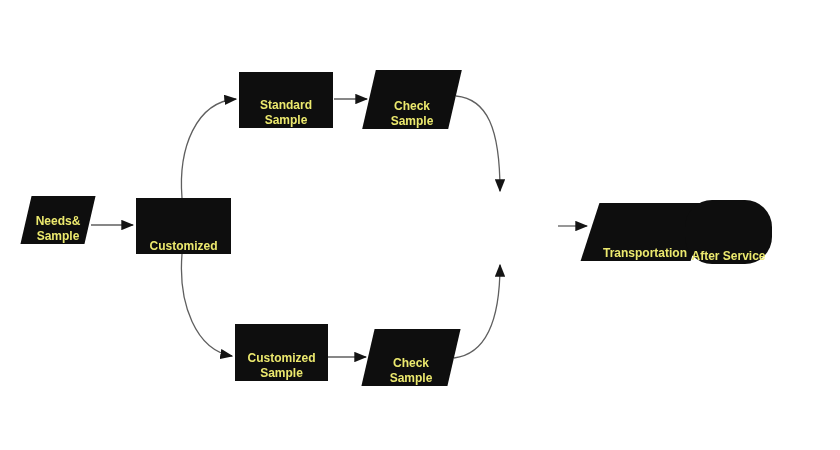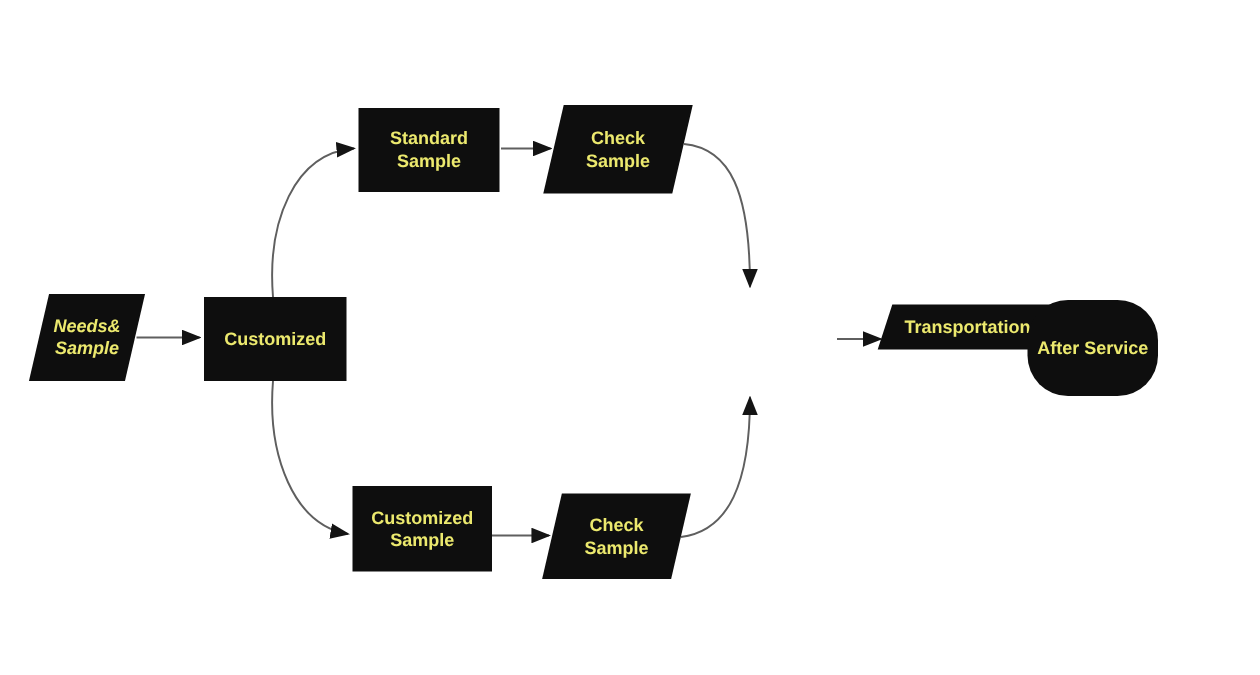--- a/index.html
+++ b/index.html
@@ -9,33 +9,33 @@
   }
   .edges-layer{position:absolute;left:0;top:0;width:840px;height:450px;}
   .node{position:absolute;}
   .shape{position:absolute;left:0;top:0;right:0;bottom:0;background:#0e0e0e;}
   .para .shape{transform:skewX(-13deg);}
   .para-steep .shape{transform:skewX(-18deg);}
   .stadium .shape{border-radius:27px;}
   .diamond .shape{clip-path:polygon(50% 0,100% 50%,50% 100%,0 50%);}
   .label{
     position:absolute;left:0;top:0;right:0;bottom:0;
-    display:flex;flex-direction:column;align-items:center;justify-content:center;
+    display:flex;flex-direction:column;align-items:center;justify-content:flex-end;
     color:#ece96e;font-weight:bold;font-size:12px;line-height:15px;text-align:center;
     white-space:nowrap;
   }
   
-  .n-needs{left:26px;top:196px;width:64px;height:58px;font-style:italic;}
+  .n-needs{left:26px;top:196px;width:64px;height:48px;}
   .n-quotation{left:136px;top:198px;width:95px;height:56px;}
   .n-standard{left:239px;top:72px;width:94px;height:56px;}
   .n-checktop{left:369px;top:70px;width:86px;height:59px;}
   .n-customized{left:235px;top:324px;width:93px;height:57px;}
   .n-checkbottom{left:368px;top:329px;width:86px;height:57px;}
   .n-mass{left:442px;top:194px;width:116px;height:68px;}
-  .n-transport{left:590px;top:203px;width:110px;height:30px;}
+  .n-transport{left:590px;top:203px;width:110px;height:58px;}
   .n-after{left:685px;top:200px;width:87px;height:64px;}
 </style>
 </head>
 <body>
 
 <div class="canvas">
 
   <svg class="edges-layer" width="840" height="450" viewBox="0 0 840 450">
     <defs>
       <marker id="arrow" viewBox="0 0 10 8" refX="9" refY="4" markerWidth="10" markerHeight="8" orient="auto">

